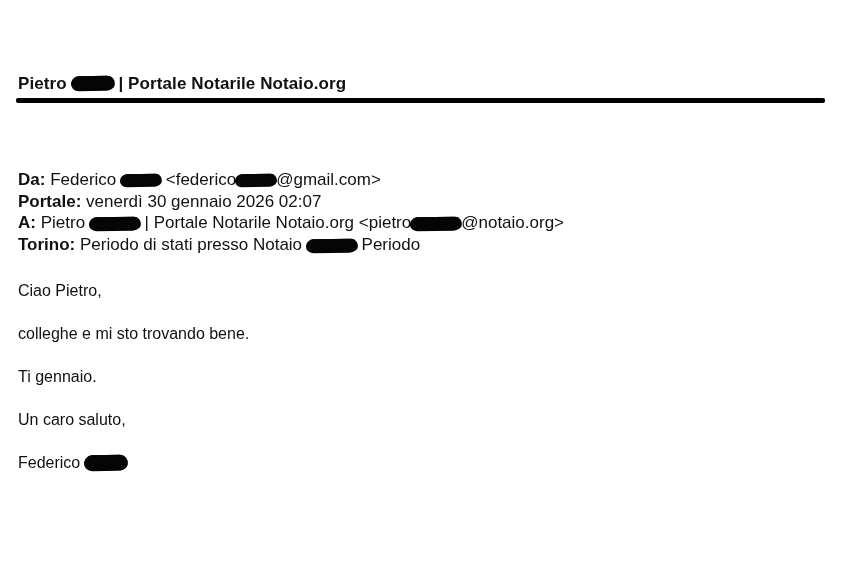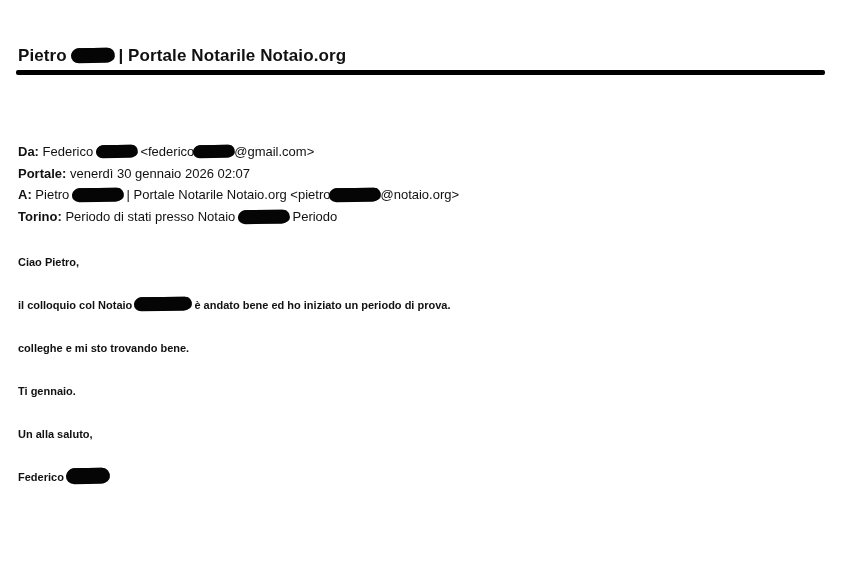--- a/index.html
+++ b/index.html
@@ -6,53 +6,52 @@
   .page {
     position: relative;
     width: 858px;
     height: 575px;
     background: #ffffff;
     color: #111111;
     font-family: "Liberation Sans", sans-serif;
     overflow: hidden;
     box-sizing: border-box;
   }
-  .content { padding: 46px 18px 0 18px; }
+  .content { padding: 74px 18px 0 18px; }
 
   
   .title {
     font-size: 17px;
     font-weight: bold;
     letter-spacing: 0.1px;
     line-height: 20px;
     white-space: nowrap;
   }
   .rule {
     height: 5px;
     background: #000000;
     width: 809px;
     margin: 4px 0 0 -2px;
     border-radius: 2px;
   }
 
   
   .meta {
     margin-top: 66px;
-    font-size: 13px;
+    font-size: 17px;
     line-height: 21.5px;
   }
   .meta p { margin: 0; white-space: nowrap; }
   .meta b { font-weight: bold; }
 
   
   .mailbody {
     margin-top: 23px;
-    font-size: 11px;
+    font-size: 16px;
     line-height: 25px;
-    font-weight: bold;
   }
   .mailbody p { margin: 0 0 18px 0; }
   .block { display: block; }
 
   
   .redact {
     display: inline-block;
     background: #050505;
     border-radius: 6px 9px 7px 10px / 7px 10px 6px 9px;
     transform: skewX(-6deg) rotate(-0.6deg);
@@ -98,29 +97,24 @@
         <b>Torino:</b>
         <span>Periodo di stati presso Notaio</span>
         <span class="redact r-meta-lg"></span>
         <span>Periodo</span>
       </p>
     </div>
 
     <div class="mailbody">
       <p>Ciao Pietro,</p>
       <p>
-        <span>il colloquio col Notaio</span>
-        <span class="redact r-body"></span>
-        <span>è andato bene ed ho iniziato un periodo di prova.</span>
-      </p>
-      <p>
         <span class="block">colleghe e mi sto trovando bene.</span>
       </p>
       <p>Ti gennaio.</p>
-      <p>Un alla saluto,</p>
+      <p>Un caro saluto,</p>
       <p>
         <span>Federico</span>
         <span class="redact r-sig"></span>
       </p>
     </div>
 
   </div>
 </div>
 
 </body></html>

